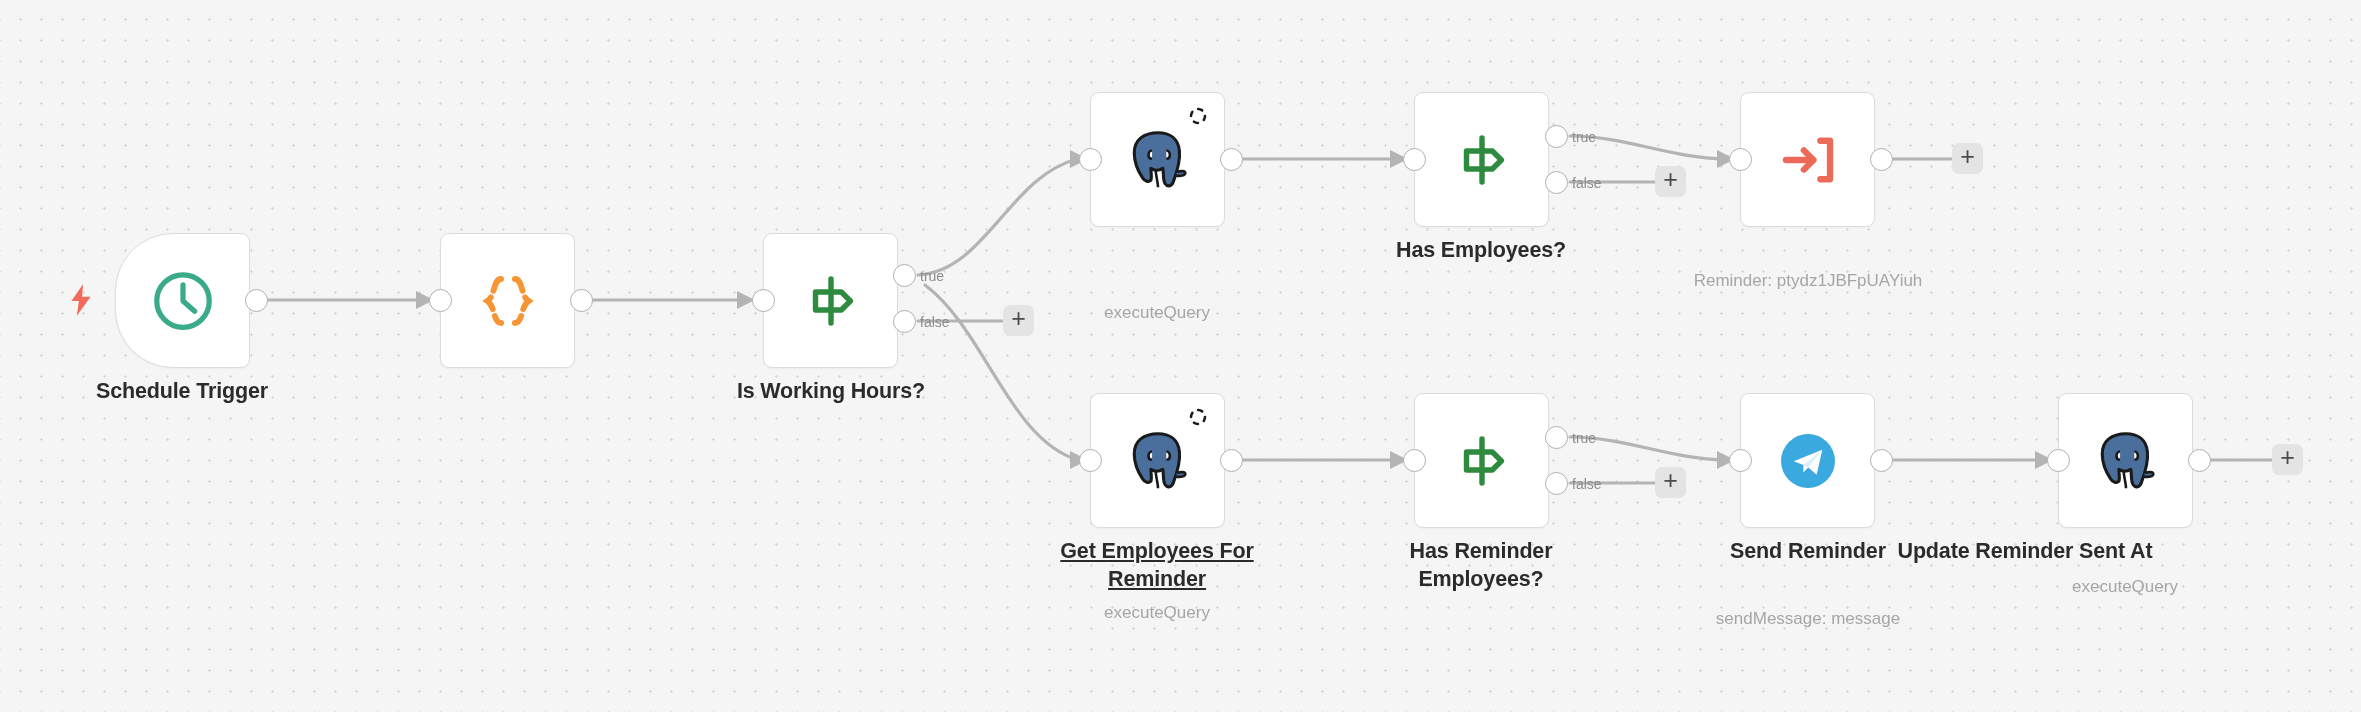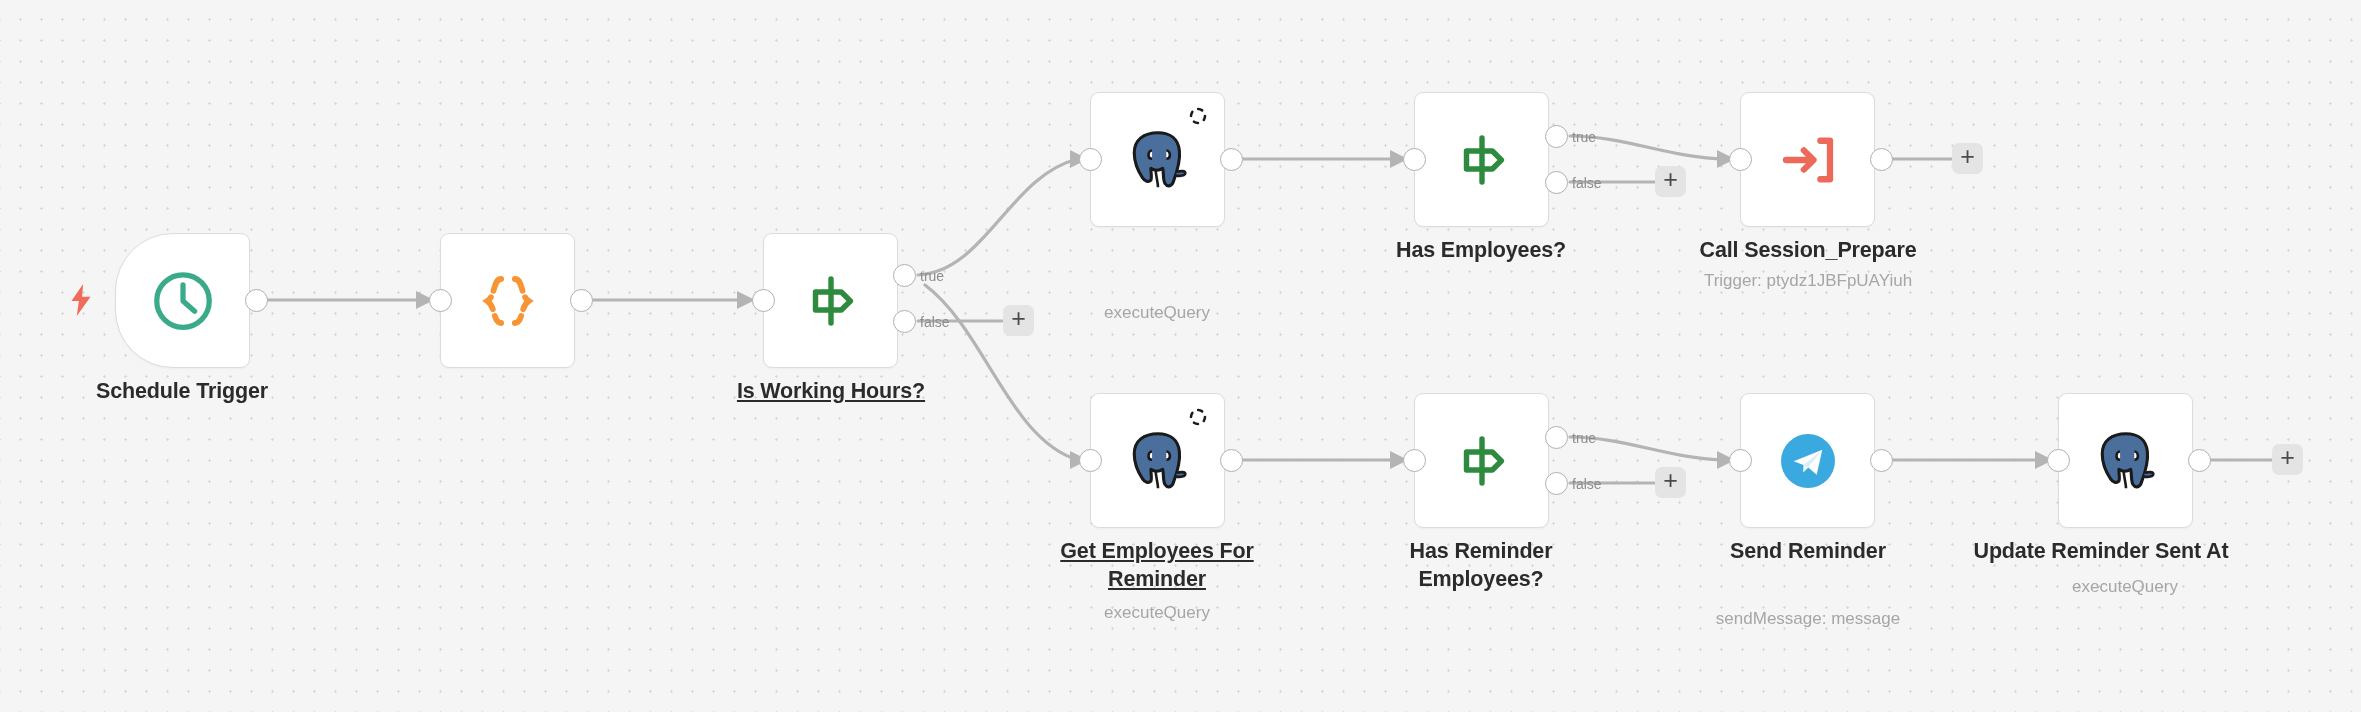--- a/index.html
+++ b/index.html
@@ -214,21 +214,21 @@
     </div>
   </div>
   <div class="port" style="left:752px; top:289px;"></div>
   <div class="port" style="left:893px; top:264px;"></div>
   <div class="port" style="left:893px; top:310px;"></div>
   <div class="port-label" style="left:920px; top:269px;">true</div>
   <div class="port-label" style="left:920px; top:315px;">false</div>
   <div class="plus-btn" style="left:1003px; top:305px;">
     <span>+</span>
   </div>
-  <div class="node-label" style="left:706px; top:378px; width:250px;text-decoration:underline;">Is Working Hours?</div>
+  <div class="node-label" style="left:706px; top:378px; width:250px;">Is Working Hours?</div>
 
   <div class="node" style="left:1090px; top:92px; width:135px; height:135px;">
     <div class="node-icon">
       <svg width="76" height="76" viewBox="0 0 64 64" aria-hidden="true">
         <g stroke="#1a1a1a" stroke-width="2.6" stroke-linejoin="round" fill="#4a6f9c">
           <path d="M32 9 C20 9, 12 15, 12 26 C12 34, 15 41, 19 47
                    C21 50, 24 51, 26 49 C27 47, 26 43, 26 39
                    C29 41, 33 41, 36 39 C37 44, 36 49, 38 52
                    C40 55, 44 54, 45 50 C48 42, 51 33, 50 24
                    C49 14, 42 9, 32 9 Z"></path>
@@ -274,22 +274,21 @@
         <path d="M21 17 L28 24 L21 31" fill="none" stroke="#eb6a5a" stroke-width="4.6" stroke-linecap="round" stroke-linejoin="round"></path>
         <path d="M33 10 L40 10 L40 38 L33 38" fill="none" stroke="#eb6a5a" stroke-width="4.6" stroke-linecap="round" stroke-linejoin="round"></path>
       </svg>
     </div>
   </div>
   <div class="port" style="left:1729px; top:148px;"></div>
   <div class="port" style="left:1870px; top:148px;"></div>
   <div class="plus-btn" style="left:1952px; top:143px;">
     <span>+</span>
   </div>
-  <div class="node-label" style="left:1668px; top:237px; width:280px;">Call Session_Prepare</div>
-  <div class="node-sub" style="left:1638px; top:270px; width:340px;">Trigger: ptydz1JBFpUAYiuh</div>
+  <div class="node-sub" style="left:1638px; top:270px; width:340px;">Reminder: ptydz1JBFpUAYiuh</div>
 
   <div class="node" style="left:1090px; top:393px; width:135px; height:135px;">
     <div class="node-icon">
       <svg width="76" height="76" viewBox="0 0 64 64" aria-hidden="true">
         <g stroke="#1a1a1a" stroke-width="2.6" stroke-linejoin="round" fill="#4a6f9c">
           <path d="M32 9 C20 9, 12 15, 12 26 C12 34, 15 41, 19 47
                    C21 50, 24 51, 26 49 C27 47, 26 43, 26 39
                    C29 41, 33 41, 36 39 C37 44, 36 49, 38 52
                    C40 55, 44 54, 45 50 C48 42, 51 33, 50 24
                    C49 14, 42 9, 32 9 Z"></path>
@@ -360,16 +359,16 @@
           <path d="M47 45 C51 46, 55 45, 55 43 C55 41, 51 41, 48 42" fill="#4a6f9c" stroke-width="2.2"></path>
         </g>
       </svg>
     </div>
   </div>
   <div class="port" style="left:2047px; top:449px;"></div>
   <div class="port" style="left:2188px; top:449px;"></div>
   <div class="plus-btn" style="left:2272px; top:444px;">
     <span>+</span>
   </div>
-  <div class="node-label" style="left:1951px; top:538px; width:300px;">Update Reminder Sent At</div>
+  <div class="node-label" style="left:1875px; top:538px; width:300px;">Update Reminder Sent At</div>
   <div class="node-sub" style="left:1975px; top:576px; width:300px;">executeQuery</div>
 
 </div>
 
 </body></html>

